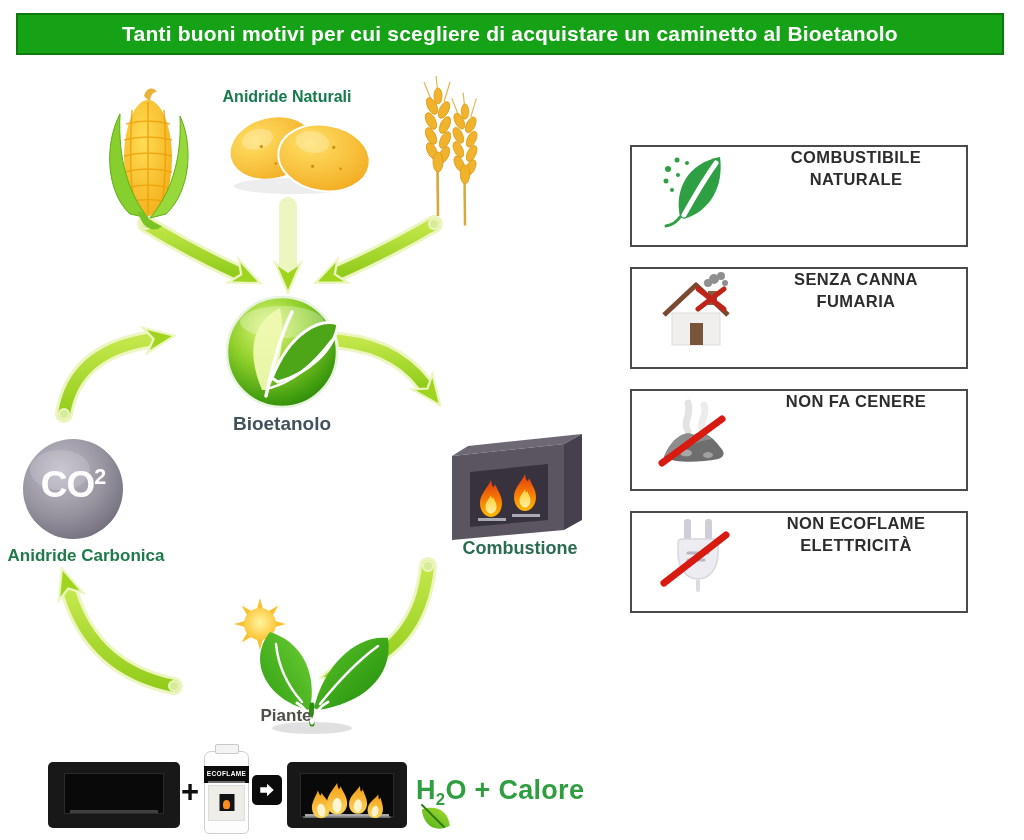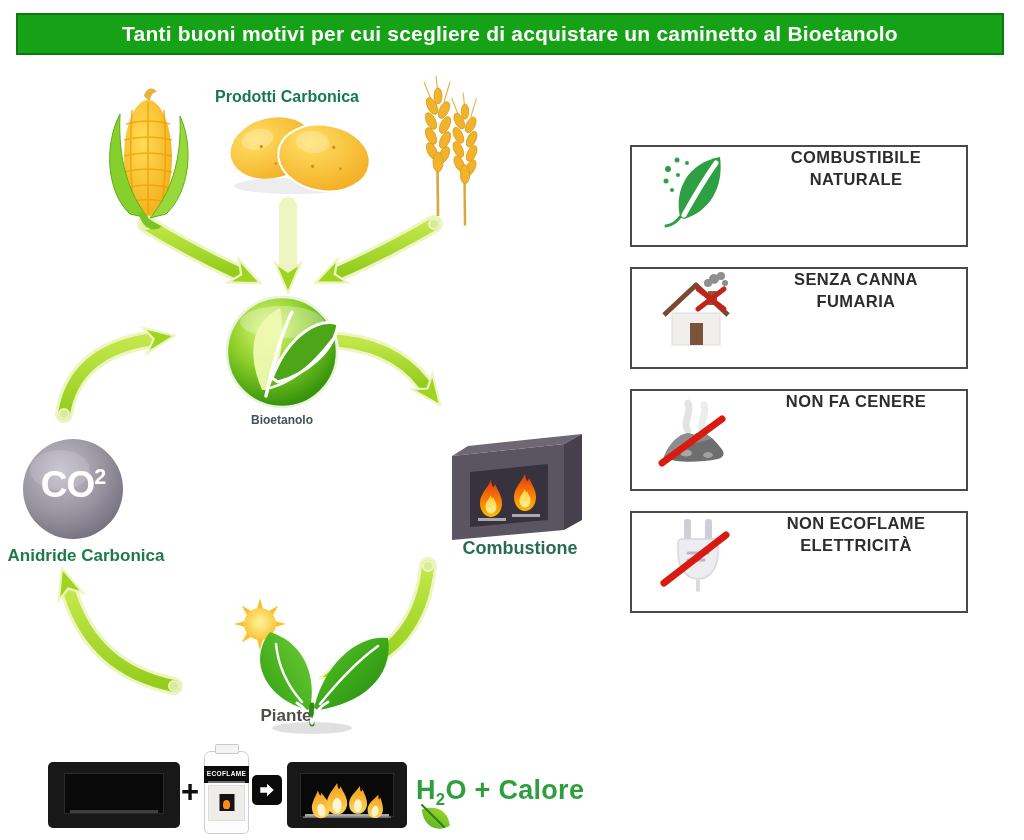--- a/index.html
+++ b/index.html
@@ -5,21 +5,21 @@
   html,body{margin:0;padding:0;background:#fff;}
   .page{position:relative;width:1024px;height:840px;background:#ffffff;overflow:hidden;
         font-family:"Liberation Sans","DejaVu Sans",sans-serif;padding-left:48px;}
   
   .banner{position:absolute;left:16px;top:13px;width:988px;height:42px;background:#16a216;
           border:2px solid #0c7a0c;box-sizing:border-box;display:flex;align-items:center;justify-content:center;}
   .banner-title{color:#ffffff;font-weight:bold;font-size:21px;letter-spacing:.2px;white-space:nowrap;}
   
   .dlabel{position:absolute;font-weight:bold;text-align:center;}
   .lbl-products{left:197px;top:88px;width:180px;font-size:16px;color:#157a4c;}
-  .lbl-bio{left:212px;top:413px;width:140px;font-size:12px;color:#41525c;}
+  .lbl-bio{left:212px;top:413px;width:140px;font-size:19px;color:#41525c;}
   .lbl-co2{left:0px;top:546px;width:172px;font-size:17px;color:#1e7a48;}
   .lbl-comb{left:444px;top:538px;width:152px;font-size:18px;color:#2a6b52;}
   .lbl-piante{left:226px;top:706px;width:120px;font-size:17px;color:#4f5049;}
   .co2-text{position:absolute;left:23px;top:464px;width:100px;text-align:center;color:#ffffff;
             font-weight:bold;font-size:37px;letter-spacing:-1px;}
   .co2-text sup{font-size:.58em;vertical-align:super;}
   
   .art{position:absolute;left:0;top:0;}
   
   .benefit{position:absolute;left:630px;width:338px;height:102px;background:#ffffff;
@@ -261,21 +261,21 @@
       <path d="M96,118 C56,108 34,70 58,40 C96,52 104,90 98,116 Z" fill="url(#gleaf)"></path>
       <path d="M90,110 C74,92 66,72 64,52" stroke="#fff" stroke-width="2.5" fill="none" stroke-linecap="round"></path>
       <path d="M102,116 C112,72 146,42 176,46 C182,86 148,112 106,118 Z" fill="url(#gleaf2)"></path>
       <path d="M108,112 C124,92 144,70 166,54" stroke="#fff" stroke-width="2.5" fill="none" stroke-linecap="round"></path>
       <path d="M100,132 C99,124 99,119 100,113" stroke="#2f8e12" stroke-width="5" fill="none" stroke-linecap="round"></path>
       <path d="M100,131 C97,121 92,115 85,111" stroke="#ffffff" stroke-width="3" fill="none" stroke-linecap="round"></path>
       <path d="M100,131 C103,121 108,114 116,110" stroke="#ffffff" stroke-width="3" fill="none" stroke-linecap="round"></path>
     </g>
   </svg>
 
-  <div class="dlabel lbl-products">Prodotti Carbonica</div>
+  <div class="dlabel lbl-products">Anidride Naturali</div>
   <div class="dlabel lbl-bio">Bioetanolo</div>
   <div class="co2-text"><span>CO</span><sup>2</sup></div>
   <div class="dlabel lbl-co2">Anidride Carbonica</div>
   <div class="dlabel lbl-comb">Combustione</div>
   <div class="dlabel lbl-piante">Piante</div>
 
   <div class="benefit" style="top:145px">
     <div class="icon-wrap">
       <svg width="84" height="84" viewBox="0 0 84 84">
         <g fill="#2ea043">

